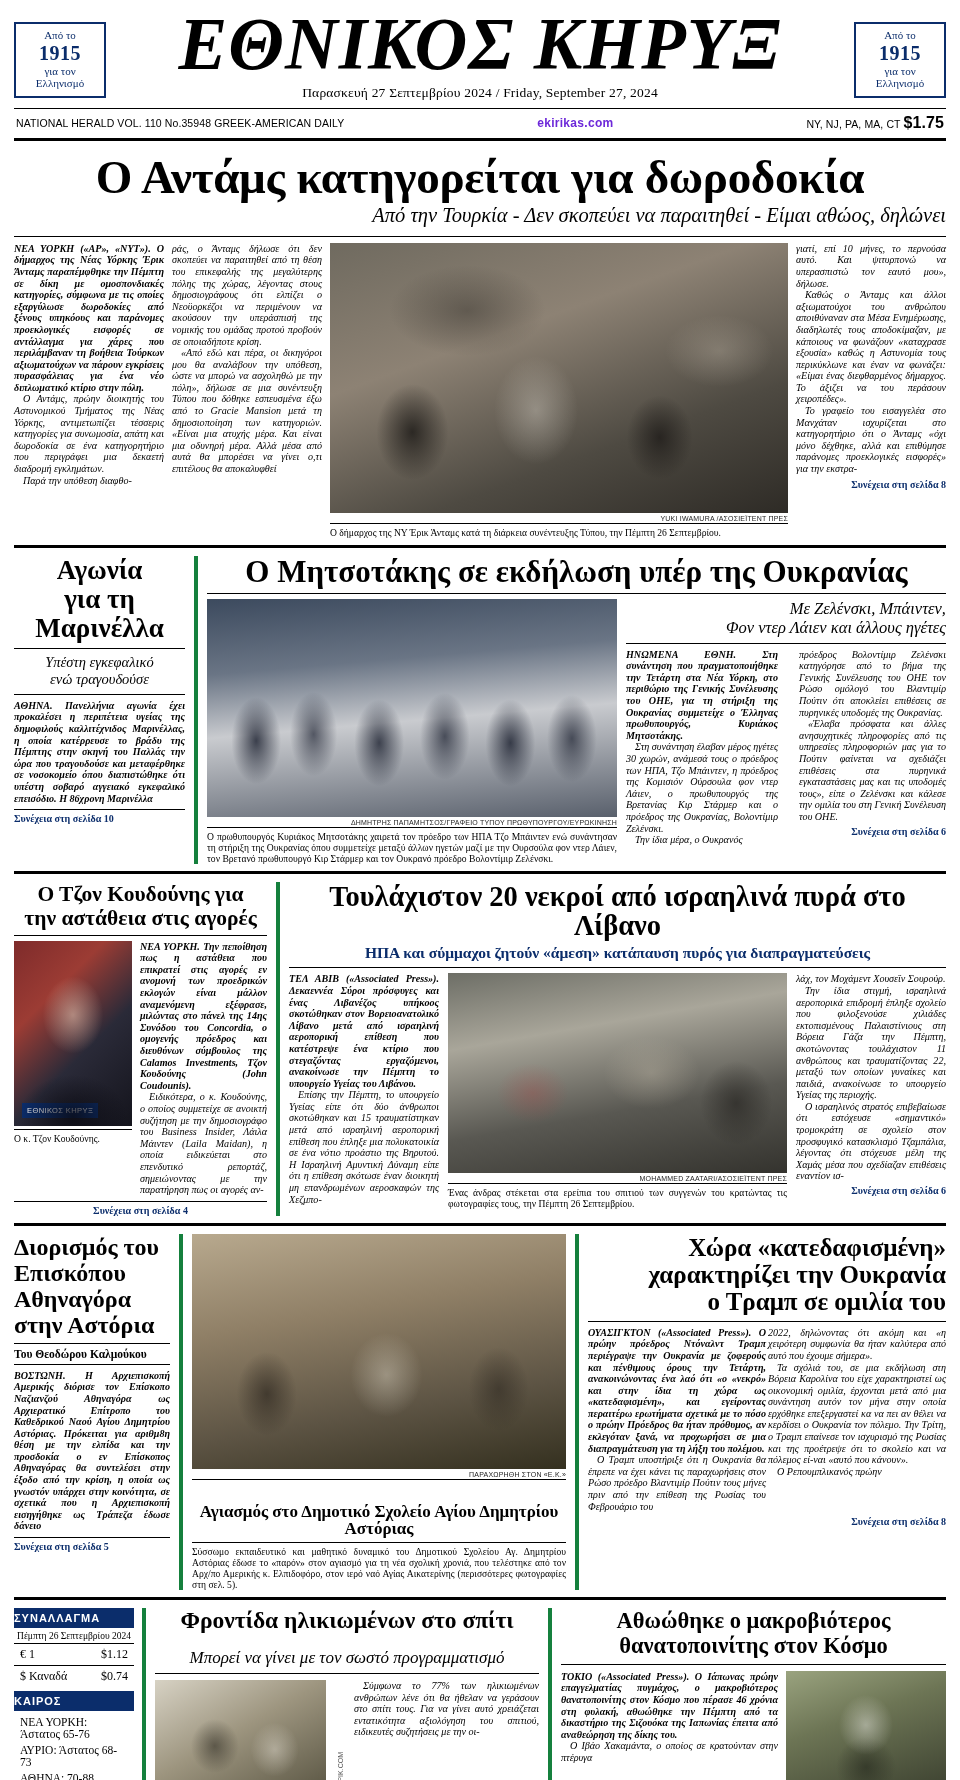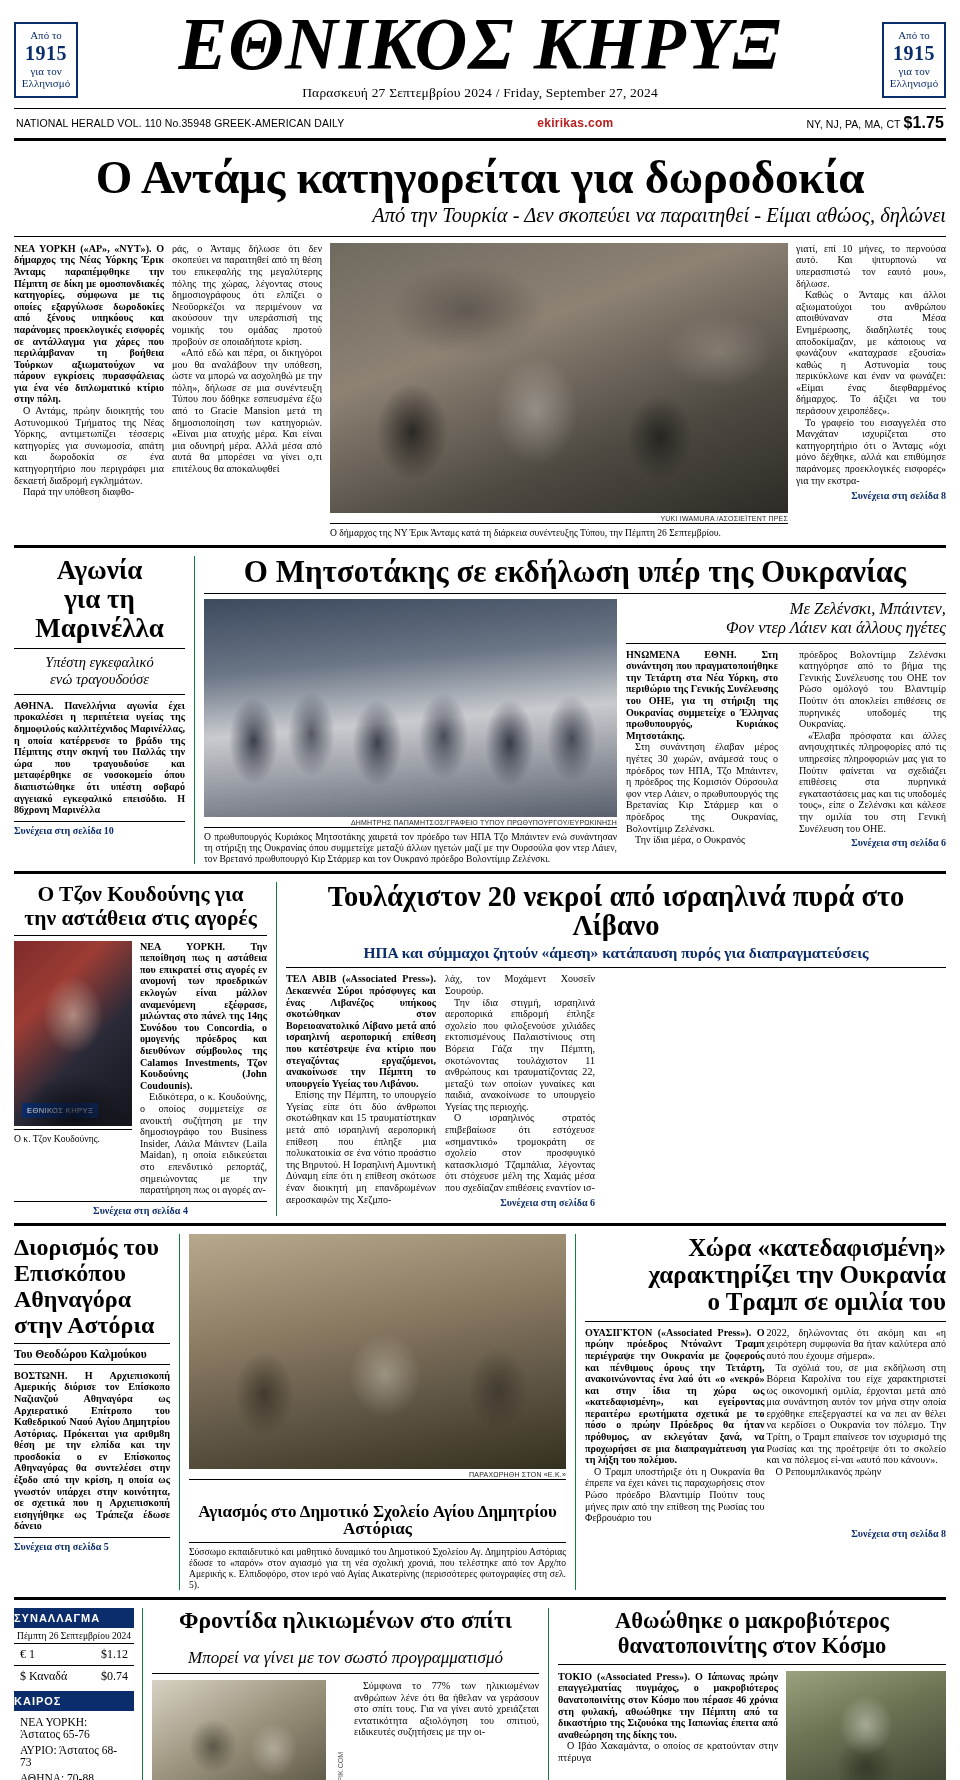--- a/index.html
+++ b/index.html
@@ -10,21 +10,21 @@
     font-family:"Liberation Serif", serif;
     color:#000;
     -webkit-font-smoothing:antialiased;
   }
   .page { width:960px; height:1780px; position:relative; padding:0 14px; }
 
   
   .masthead { position:relative; padding-top:10px; }
   .mh-row { display:flex; align-items:flex-start; justify-content:space-between; }
   .since-box {
-    width:64px; border:2px solid #0b2d6b; color:#0b2d6b;
+    width:92px; border:2px solid #0b2d6b; color:#0b2d6b;
     text-align:center; font-family:"Liberation Serif", serif;
     padding:5px 2px 6px; line-height:1.15; margin-top:12px;
   }
   .since-box .l1 { font-size:11px; }
   .since-box .l2 { font-size:20px; font-weight:bold; letter-spacing:.5px; }
   .since-box .l3 { font-size:11px; }
   .since-box .l4 { font-size:11px; }
   .mh-center { flex:1; text-align:center; }
   .mh-title {
     font-family:"Liberation Serif", serif;
@@ -32,36 +32,36 @@
     font-size:73px; letter-spacing:1px; line-height:.95;
     margin:0 0 2px;
   }
   .mh-date { font-size:13.5px; margin-top:6px; letter-spacing:.2px; }
   .mh-rule { border-bottom:1px solid #000; margin-top:7px; }
   .mh-info {
     display:flex; justify-content:space-between; align-items:center;
     font-family:"Liberation Sans", sans-serif;
     font-size:10.5px; padding:5px 2px 6px; letter-spacing:.1px;
   }
-  .mh-info .site { color:#b91c1c; font-weight:bold; font-size:12px; letter-spacing:.3px;}
+  .mh-info .site { color:#6d28d9; font-weight:bold; font-size:12px; letter-spacing:.3px;}
   .mh-info .right b { font-size:16px; }
   .mh-botrule { border-bottom:3px solid #000; }
 
   
   .hr-thin { border-bottom:1px solid #000; }
   .hr-thick { border-bottom:3px solid #000; }
-  .col-rule { border-left:1px solid #15803d; }
+  .col-rule { border-left:4px solid #15803d; }
 
   .headline {
     font-family:"Liberation Serif", serif;
     font-weight:bold; text-align:center; line-height:1.03;
   }
   .subhead { font-family:"Liberation Serif", serif; text-align:center; font-style:italic; }
 
-  .body-col p { margin:0 0 0; text-indent:9px; }
+  .body-col p { margin:0 0 0; text-indent:9px;font-style:italic; }
   .body-col p.first { text-indent:0; }
   .body-col {
     font-size:10.1px; line-height:11.6px; text-align:justify;
     font-family:"Liberation Serif", serif; hyphens:auto;
   }
   .lead { font-weight:bold; }
   .jump { color:#0b2d6b; font-weight:bold; font-size:10px; font-family:"Liberation Serif", serif; }
   .credit {
     font-family:"Liberation Sans", sans-serif; font-size:7px;
     letter-spacing:.2px; color:#222; text-align:right;
@@ -325,20 +325,26 @@
 
     <div class="col-rule" style="flex:1; padding-left:9px;">
       <h2 class="headline sec-title" style="font-size:28.5px;">Τουλάχιστον 20 νεκροί από ισραηλινά πυρά στο Λίβανο</h2>
       <div class="subhead" style="font-size:15.5px; margin-top:4px; font-style:normal; font-weight:bold; color:#0b2d6b;">ΗΠΑ και σύμμαχοι ζητούν «άμεση» κατάπαυση πυρός για διαπραγματεύσεις</div>
       <div class="hr-thin" style="margin:5px 0 5px;"></div>
       <div class="flexrow" style="gap:9px;">
         <div class="body-col" style="width:150px;">
           <p class="first lead">ΤΕΛ ΑΒΙΒ («Associated Press»). Δεκαεννέα Σύροι πρόσφυγες και ένας Λιβανέζος υπήκοος σκοτώθηκαν στον Βορειοανατολικό Λίβανο μετά από ισραηλινή αεροπορική επίθεση που κατέστρεψε ένα κτίριο που στεγαζόντας εργαζόμενοι, ανακοίνωσε την Πέμπτη το υπουργείο Υγείας του Λιβάνου.</p>
           <p>Επίσης την Πέμπτη, το υπουργείο Υγείας είπε ότι δύο άνθρωποι σκοτώθηκαν και 15 τραυματίστηκαν μετά από ισραηλινή αεροπορική επίθεση που έπληξε μια πολυκατοικία σε ένα νότιο προάστιο της Βηρυτού. Η Ισραηλινή Αμυντική Δύναμη είπε ότι η επίθεση σκότωσε έναν διοικητή μη επανδρωμένων αεροσκαφών της Χεζμπο-</p>
         </div>
+        <div style="flex:1;">
+          <div class="photo ph-4"></div>
+          <div class="credit" style="margin:2px 0 1px;">ΜΟΗΑΜΜΕD ΖΑΑΤΑRI/ΑΣΟΣΙΕΪΤΕΝΤ ΠΡΕΣ</div>
+          <div class="hr-thin"></div>
+          <div class="caption" style="padding-top:3px;">Ένας άνδρας  στέκεται στα ερείπια του σπιτιού των συγγενών του κρατώντας τις φωτογραφίες τους, την Πέμπτη 26 Σεπτεμβρίου.</div>
+        </div>
         <div class="body-col" style="width:150px;">
           <p class="first">λάχ, τον Μοχάμεντ Χουσεΐν Σουρούρ.</p>
           <p>Την ίδια στιγμή, ισραηλινά αεροπορικά επιδρομή έπληξε σχολείο που φιλοξενούσε χιλιάδες εκτοπισμένους Παλαιστίνιους στη Βόρεια Γάζα την Πέμπτη, σκοτώνοντας τουλάχιστον 11 ανθρώπους και τραυματίζοντας 22, μεταξύ των οποίων γυναίκες και παιδιά, ανακοίνωσε το υπουργείο Υγείας της περιοχής.</p>
           <p>Ο ισραηλινός στρατός επιβεβαίωσε ότι εστόχευσε «σημαντικό» τρομοκράτη σε σχολείο στον προσφυγικό κατασκλισμό Τζαμπάλια, λέγοντας ότι στόχευσε μέλη της Χαμάς μέσα που σχεδίαζαν επιθέσεις εναντίον ισ-</p>
           <div class="jump" style="text-align:right; margin-top:3px;">Συνέχεια στη σελίδα 6</div>
         </div>
       </div>
     </div>
   </div>
 

